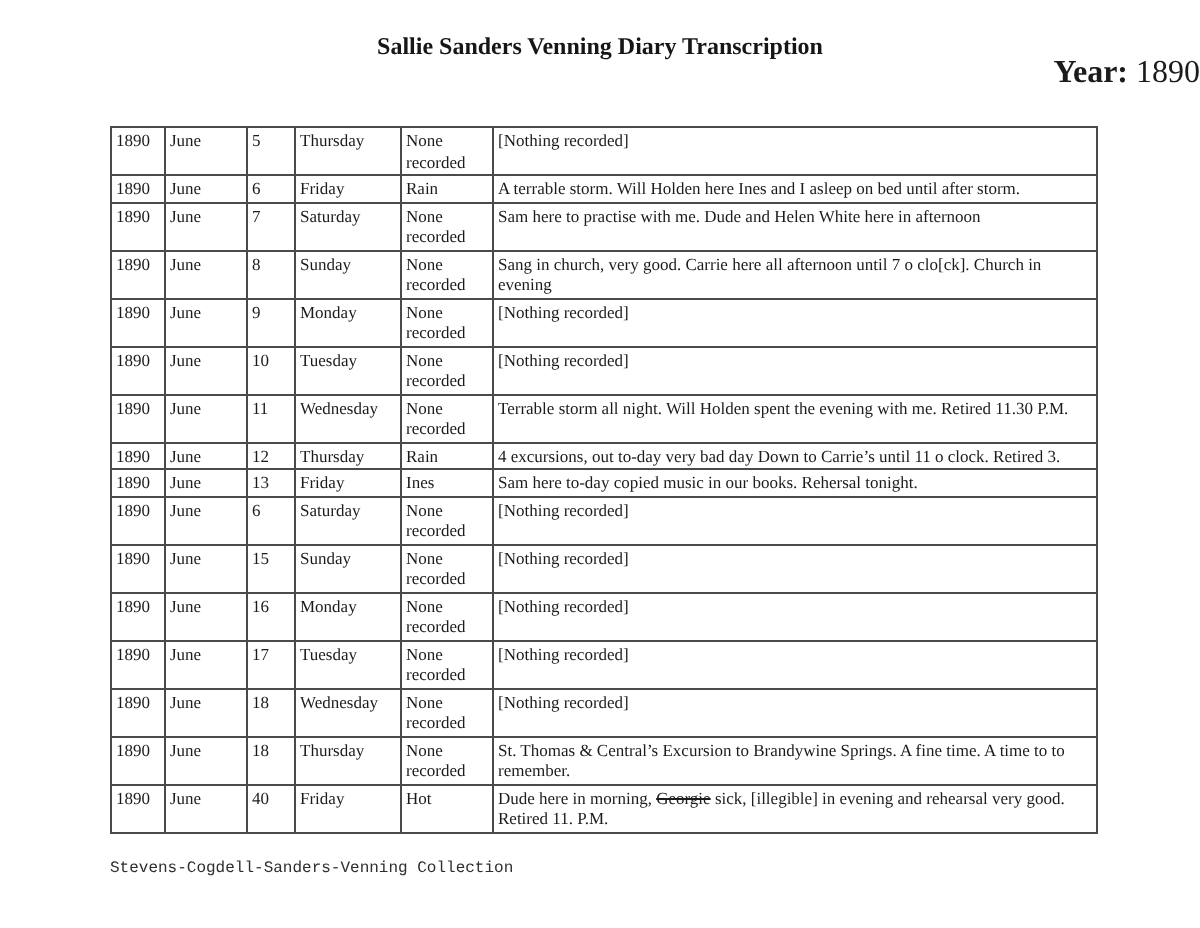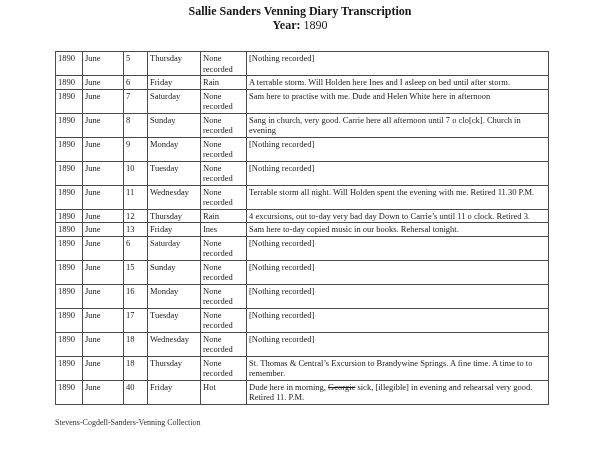--- a/index.html
+++ b/index.html
@@ -11,33 +11,33 @@
     overflow: hidden;
   }
   .page {
     position: relative;
     width: 600px;
     height: 464px;
     background: #ffffff;
     font-family: "Liberation Serif", "DejaVu Serif", serif;
     color: #1b1b1b;
     box-sizing: border-box;
-    padding-top: 4px;
+    padding-top: 16px;
   }
   .doc-title {
     margin: 0;
     text-align: center;
     font-size: 12px;
     font-weight: bold;
     line-height: 14px;
     color: #161616;
   }
   .year-line {
-    text-align: center;
-    font-size: 12px;
+    text-align: right;
+    font-size: 16px;
     line-height: 14px;
     color: #1b1b1b;
   }
   .year-line .bold { font-weight: bold; }
   table.diary {
     border-collapse: collapse;
     table-layout: fixed;
     width: 493px;
     margin-left: 55px;
     margin-top: 19px;
@@ -58,20 +58,21 @@
   col.c-weekday { width: 53px; }
   col.c-weather { width: 46px; }
   col.c-entry   { width: 302px; }
   s { text-decoration: line-through; }
   .footer {
     margin-left: 55px;
     margin-top: 13px;
     font-size: 8px;
     line-height: 10px;
     color: #2e2e2e;
+    font-family: Liberation Mono, monospace;
   }
 </style>
 </head>
 <body>
 
 <div class="page">
 
   <h1 class="doc-title">Sallie Sanders Venning Diary Transcription</h1>
 
   <div class="year-line">

